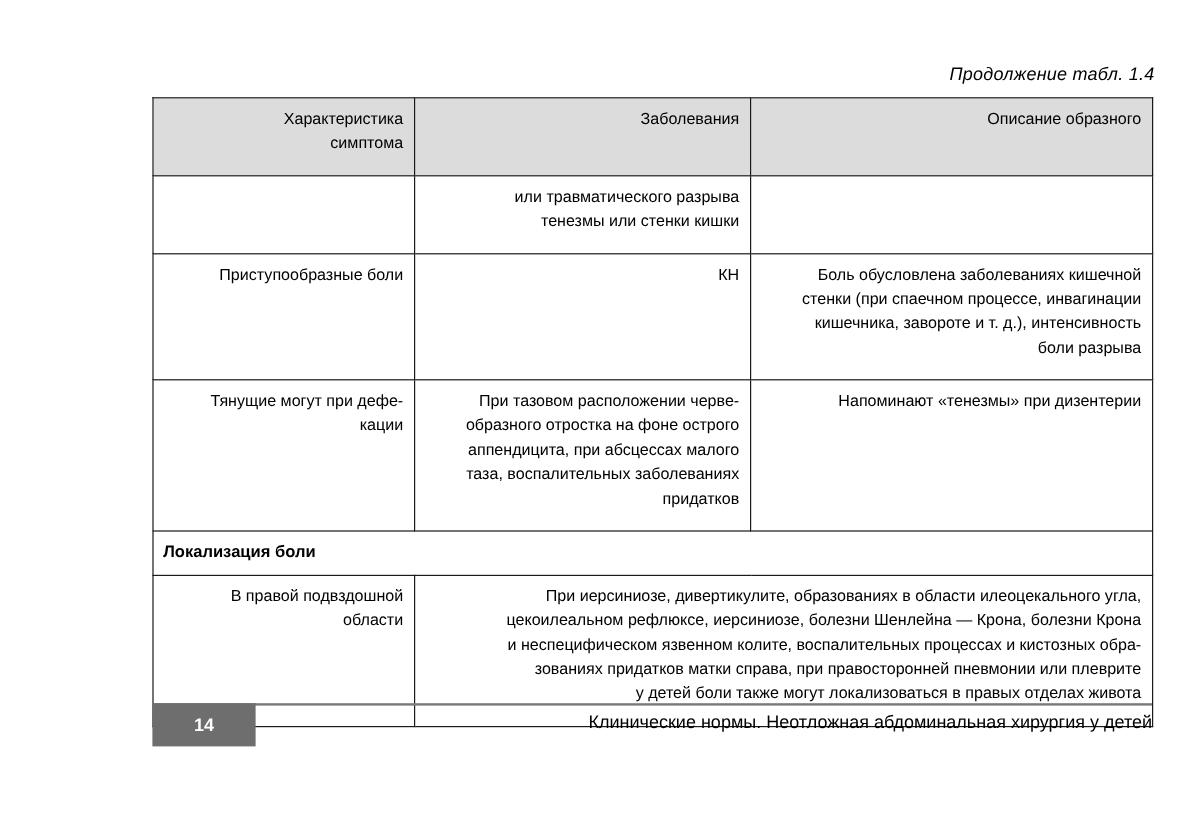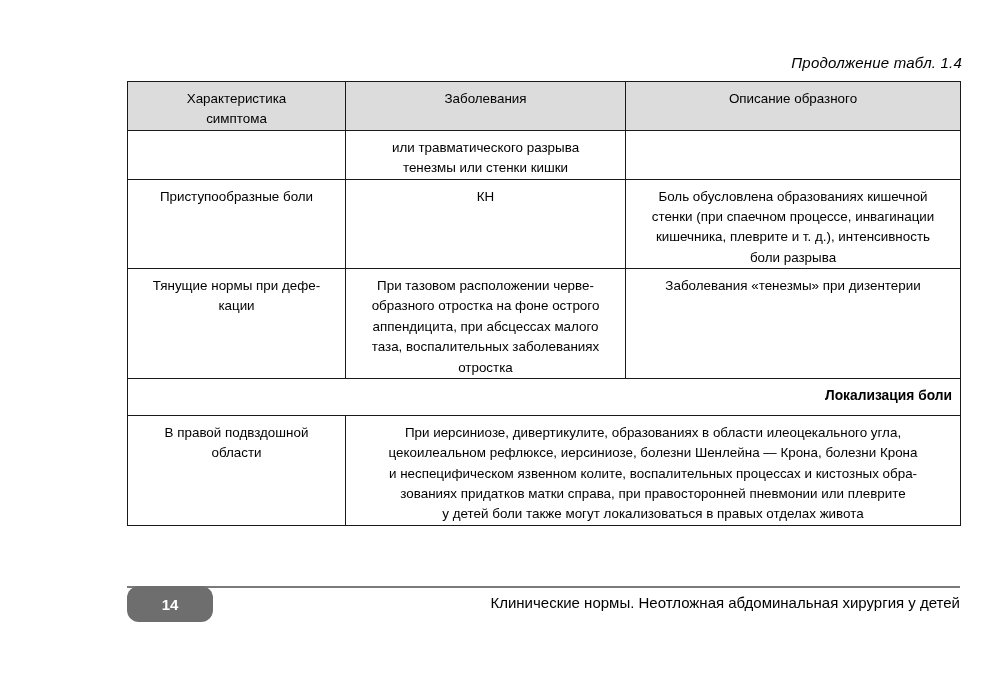--- a/index.html
+++ b/index.html
@@ -45,44 +45,44 @@
   }
   table.doc-table {
     width: 833px;
     border-collapse: collapse;
     table-layout: fixed;
   }
   table.doc-table td,
   table.doc-table th {
     border: 1.4px solid #1a1a1a;
     vertical-align: top;
-    padding: 7px 9px 0 9px;
+    padding: 7px 9px 16px 9px;
     font-size: 13.4px;
     line-height: 1.52;
     font-weight: normal;
-    text-align: center;
+    text-align: right;
   }
   col.c1 { width: 218px; }
   col.c2 { width: 280px; }
   col.c3 { width: 335px; }
 
   thead th {
     background: #dcdcdc;
     font-weight: bold;
     text-align: center;
     vertical-align: middle;
     font-size: 13.8px;
     line-height: 1.45;
     padding: 11px 8px 12px 8px;
   }
 
   td.empty-cell { padding: 0; }
 
   tr.section-row td {
-    text-align: right;
+    text-align: left;
     font-weight: bold;
     font-size: 13.8px;
     padding: 7px 8px 8px 8px;
   }
 
   .cell-line { display: block; }
 
   
   .footer {
     position: absolute;
@@ -105,21 +105,20 @@
     top: 0;
     width: 86px;
     height: 36px;
     background: #6e6e6e;
     color: #ffffff;
     font-size: 15px;
     font-weight: bold;
     display: flex;
     align-items: center;
     justify-content: center;
-    border-radius: 12px;
   }
   .footer-title {
     position: absolute;
     right: 0;
     top: 8px;
     font-size: 15px;
     white-space: nowrap;
     text-align: right;
   }
 </style>
@@ -155,40 +154,40 @@
             <span class="cell-line">или травматического разрыва</span>
             <span class="cell-line">тенезмы или стенки кишки</span>
           </td>
           <td class="empty-cell"></td>
         </tr>
 
         <tr>
           <td>Приступообразные боли</td>
           <td>КН</td>
           <td>
-            <span class="cell-line">Боль обусловлена образованиях кишечной</span>
+            <span class="cell-line">Боль обусловлена заболеваниях кишечной</span>
             <span class="cell-line">стенки (при спаечном процессе, инвагинации</span>
-            <span class="cell-line">кишечника, плеврите и т. д.), интенсивность</span>
+            <span class="cell-line">кишечника, завороте и т. д.), интенсивность</span>
             <span class="cell-line">боли разрыва</span>
           </td>
         </tr>
 
         <tr>
           <td>
-            <span class="cell-line">Тянущие нормы при дефе-</span>
+            <span class="cell-line">Тянущие могут при дефе-</span>
             <span class="cell-line">кации</span>
           </td>
           <td>
             <span class="cell-line">При тазовом расположении черве-</span>
             <span class="cell-line">образного отростка на фоне острого</span>
             <span class="cell-line">аппендицита, при абсцессах малого</span>
             <span class="cell-line">таза, воспалительных заболеваниях</span>
-            <span class="cell-line">отростка</span>
-          </td>
-          <td>Заболевания «тенезмы» при дизентерии</td>
+            <span class="cell-line">придатков</span>
+          </td>
+          <td>Напоминают «тенезмы» при дизентерии</td>
         </tr>
 
         <tr class="section-row">
           <td colspan="3">Локализация боли</td>
         </tr>
 
         <tr>
           <td>
             <span class="cell-line">В правой подвздошной</span>
             <span class="cell-line">области</span>

